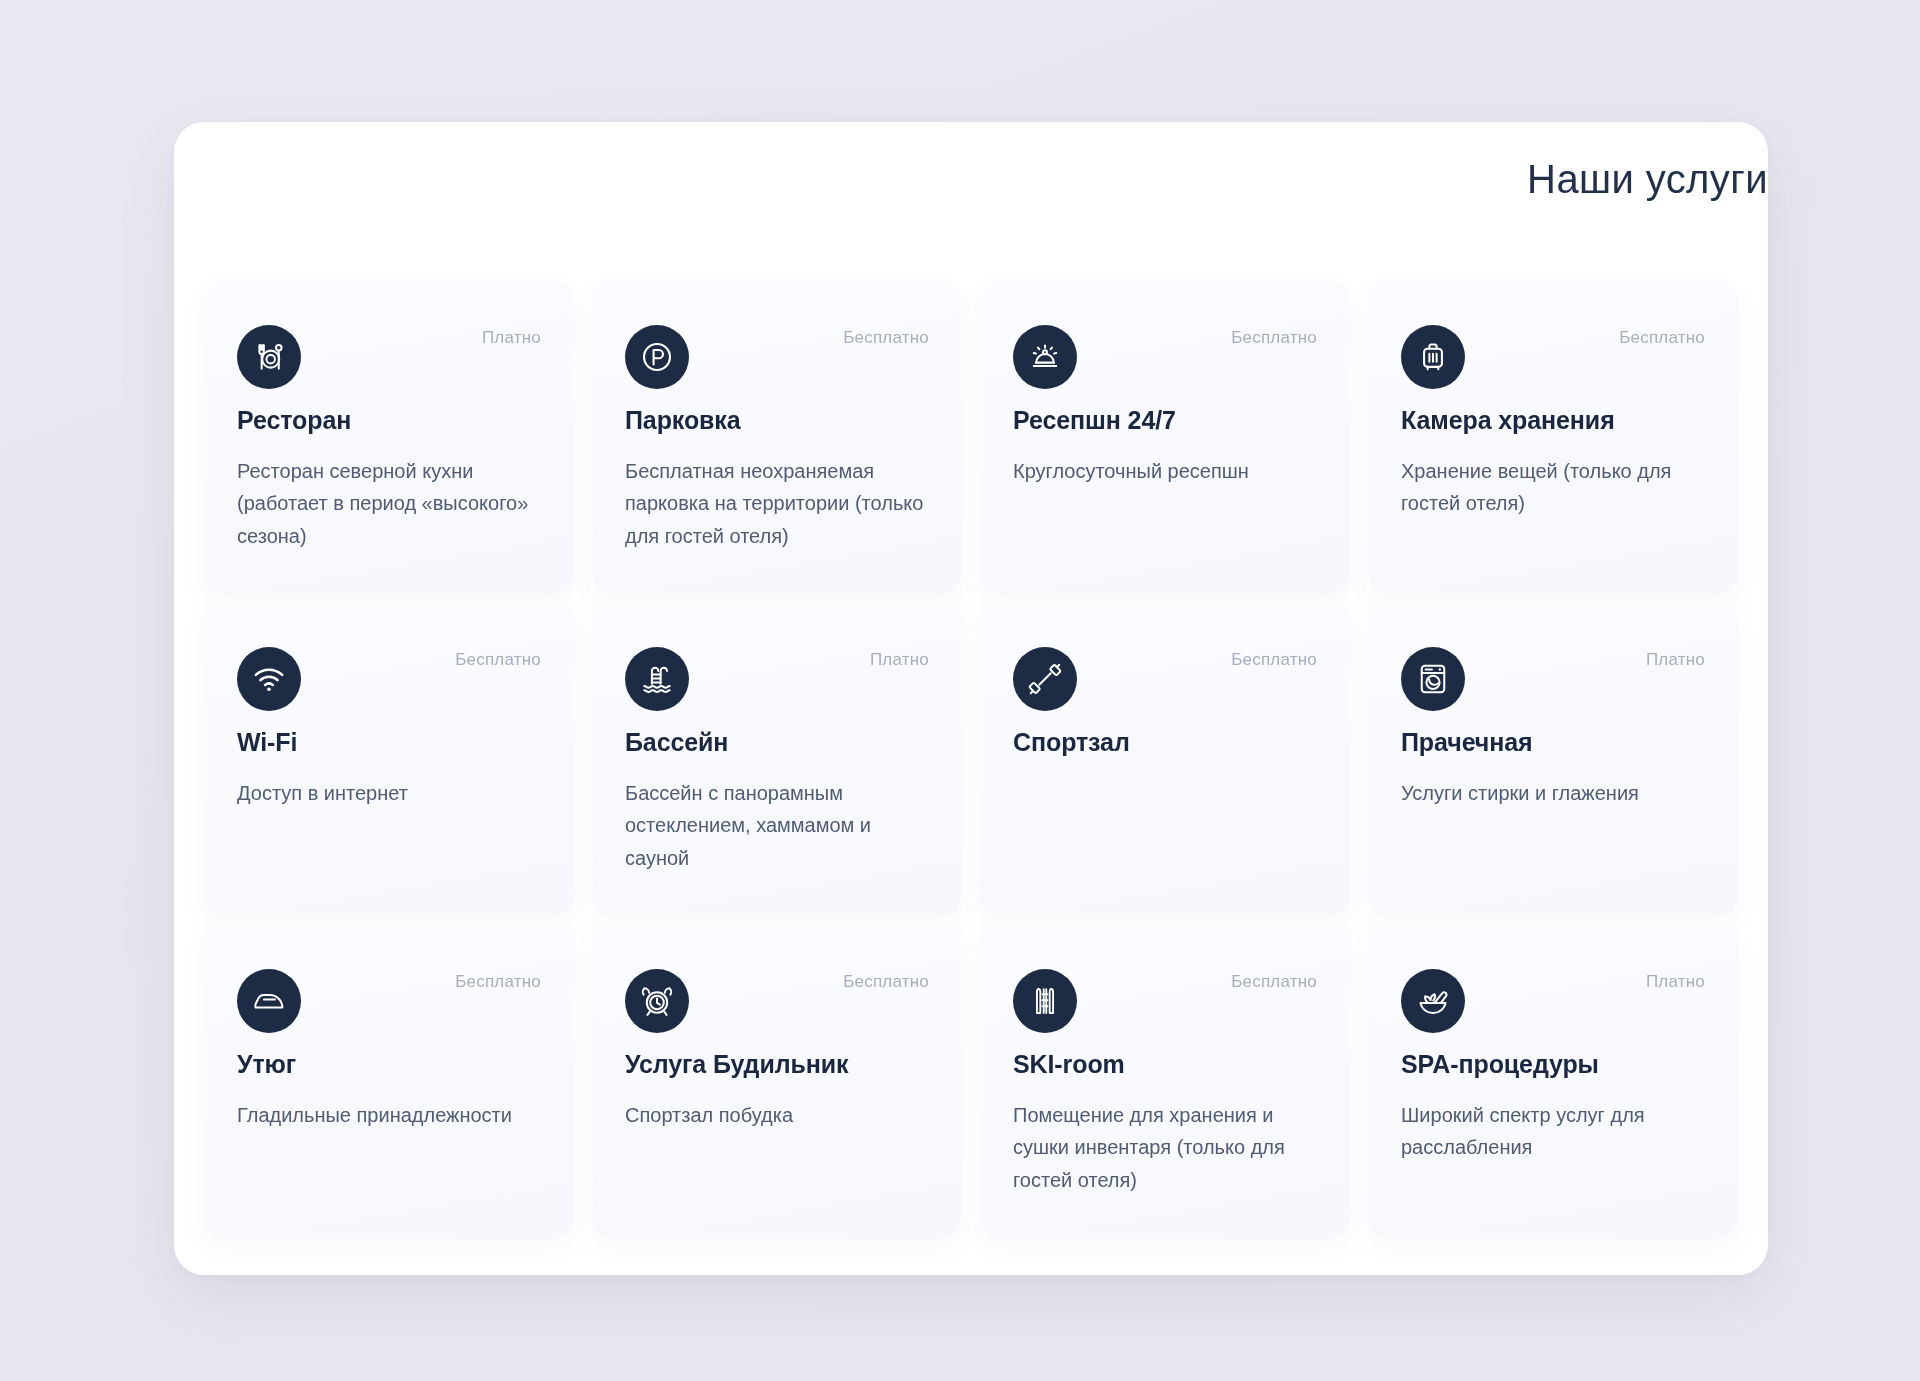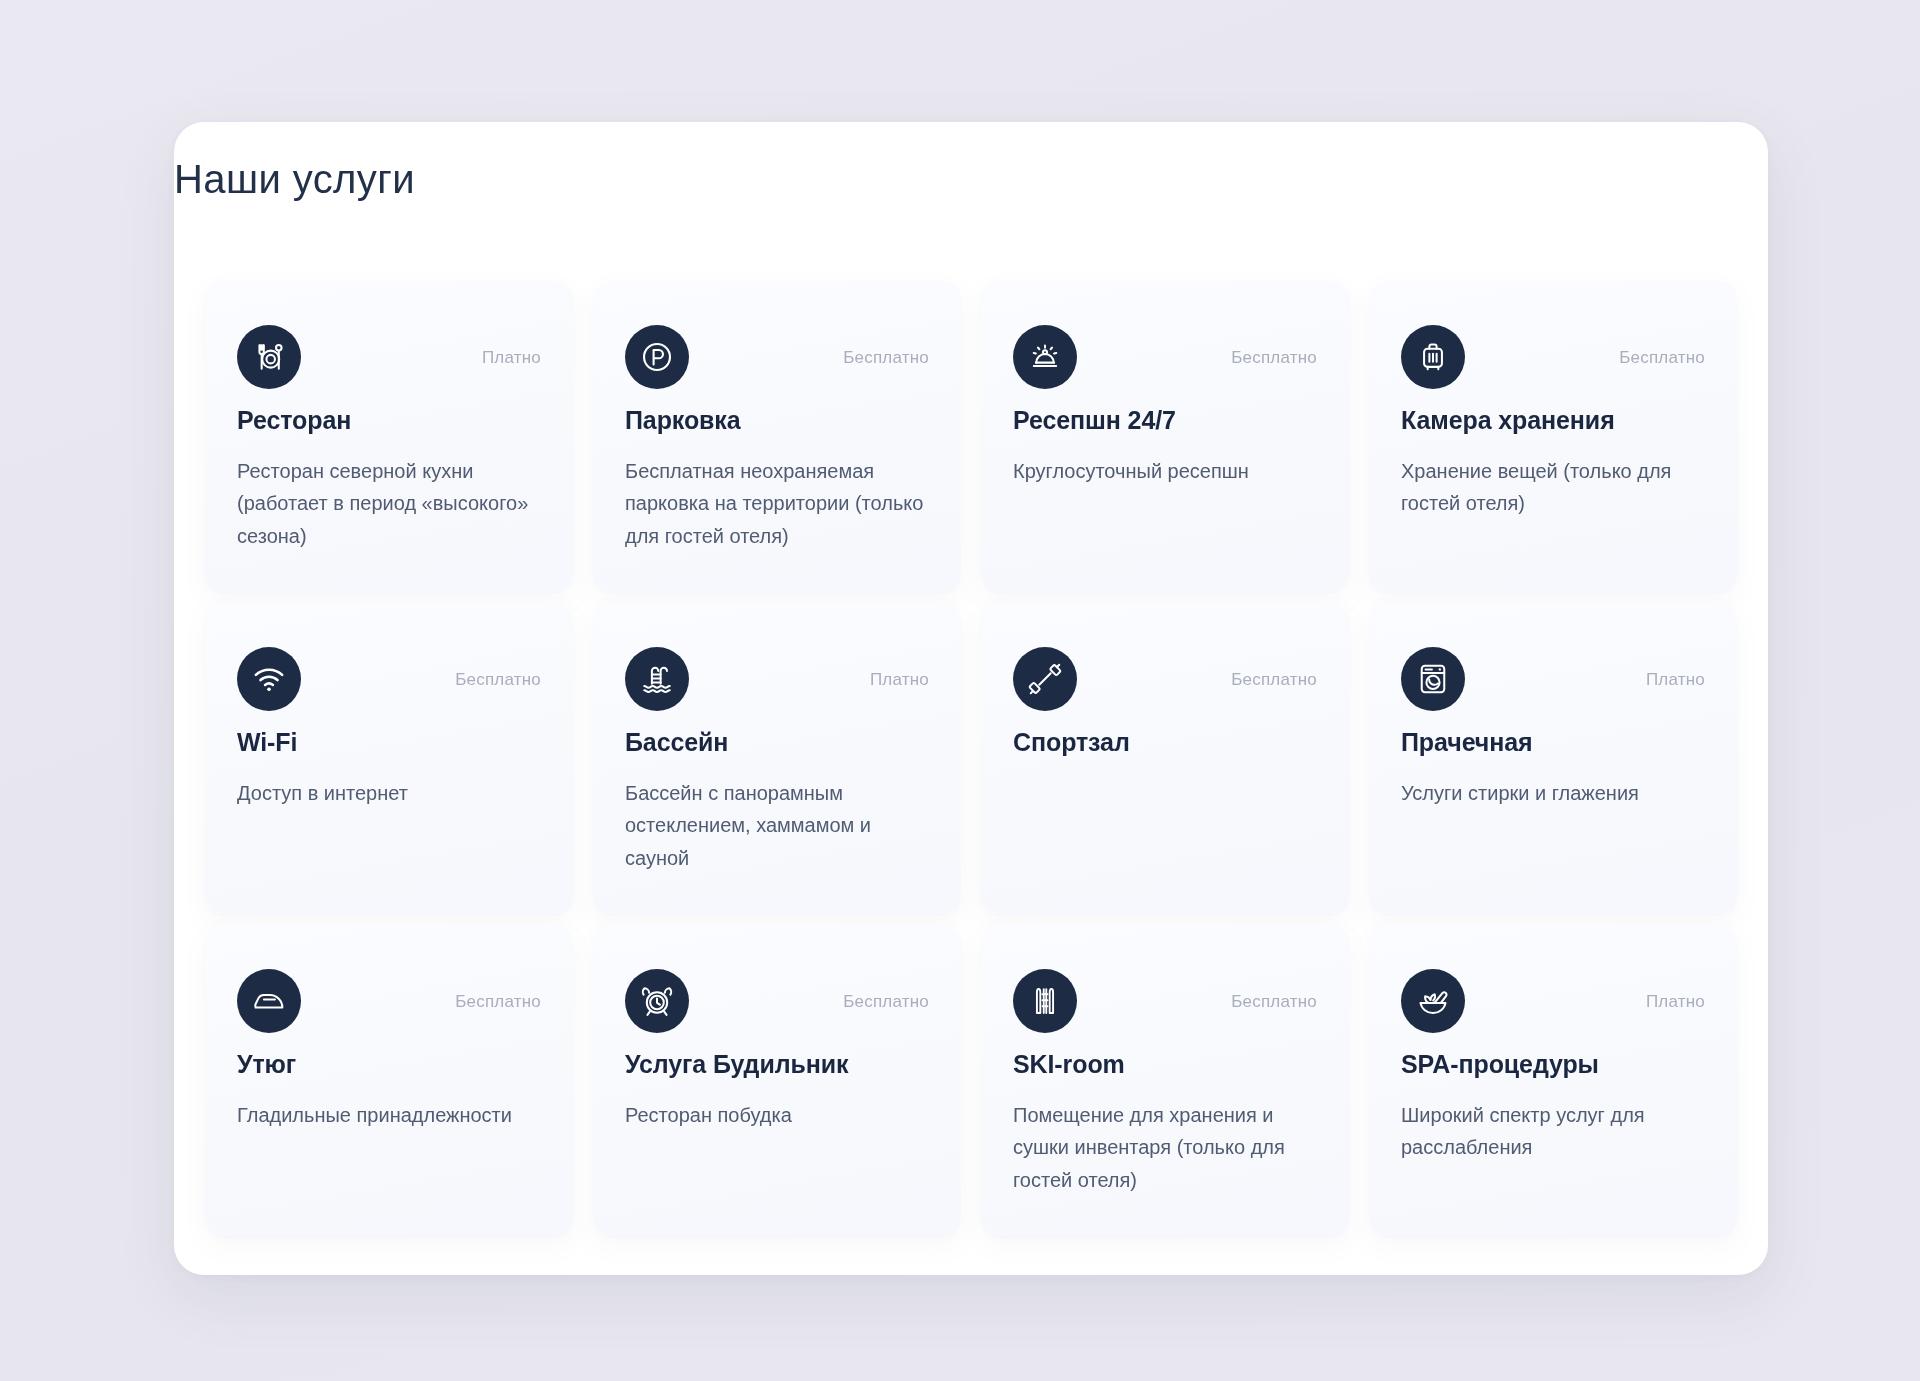--- a/index.html
+++ b/index.html
@@ -36,21 +36,21 @@
     box-shadow: 0 22px 60px rgba(82, 85, 128, 0.10),
                 0 2px 10px rgba(82, 85, 128, 0.04);
     overflow: hidden;
   }
 
   .panel-title {
     position: absolute;
     top: 30px;
     left: 0;
     width: 100%;
-    text-align: left;
+    text-align: right;
     font-size: 40px;
     font-weight: 400;
     letter-spacing: 0.4px;
     color: #22304a;
     line-height: 1.35;
   }
 
   
   .grid {
     position: absolute;
@@ -93,21 +93,21 @@
     flex: 0 0 auto;
   }
   .icon-badge svg { display: block; }
 
   .price-tag {
     font-size: 17px;
     font-weight: 400;
     color: #a9aebd;
     letter-spacing: 0.2px;
     line-height: 1;
-    margin-top: 24px;
+    margin-top: 4px;
     white-space: nowrap;
   }
 
   .card-title {
     margin-top: 16px;
     font-size: 25px;
     font-weight: 700;
     color: #1b2740;
     letter-spacing: -0.1px;
     line-height: 1.2;
@@ -277,21 +277,21 @@
     <circle cx="16" cy="17.4" r="6.4"></circle>
     <path d="M16 13.6v4.1l2.7 1.7"></path>
     <path d="M8.6 8.3A4.4 4.4 0 0 0 4.3 4.1 4.4 4.4 0 0 0 3.4 10"></path>
     <path d="M23.4 8.3a4.4 4.4 0 0 1 4.3-4.2 4.4 4.4 0 0 1 .9 5.9"></path>
     <path d="M9.2 26 7 29M22.8 26 25 29"></path>
   </svg>
             </div>
             <span class="price-tag">Бесплатно</span>
           </div>
           <h3 class="card-title">Услуга Будильник</h3>
-          <p class="card-desc">Ресторан побудка</p>
+          <p class="card-desc">Спортзал побудка</p>
         </div>
         <div class="card">
           <div class="card-head">
             <div class="icon-badge">
               <svg viewBox="0 0 32 32" width="34" height="34" fill="none" stroke="#ffffff" stroke-width="1.8" stroke-linecap="round" stroke-linejoin="round">
     <path d="M8.4 7.8c0-1.7.7-3.1 1.6-3.1s1.6 1.4 1.6 3.1v19.5H8.4z"></path>
     <path d="M20.4 7.8c0-1.7.7-3.1 1.6-3.1s1.6 1.4 1.6 3.1v19.5h-3.2z"></path>
     <path d="M14.8 4.8v22.5M17.2 4.8v22.5"></path>
     <path d="M13.6 9.6h4.8M13.6 15.3h4.8M13.6 21h4.8"></path>
   </svg>

